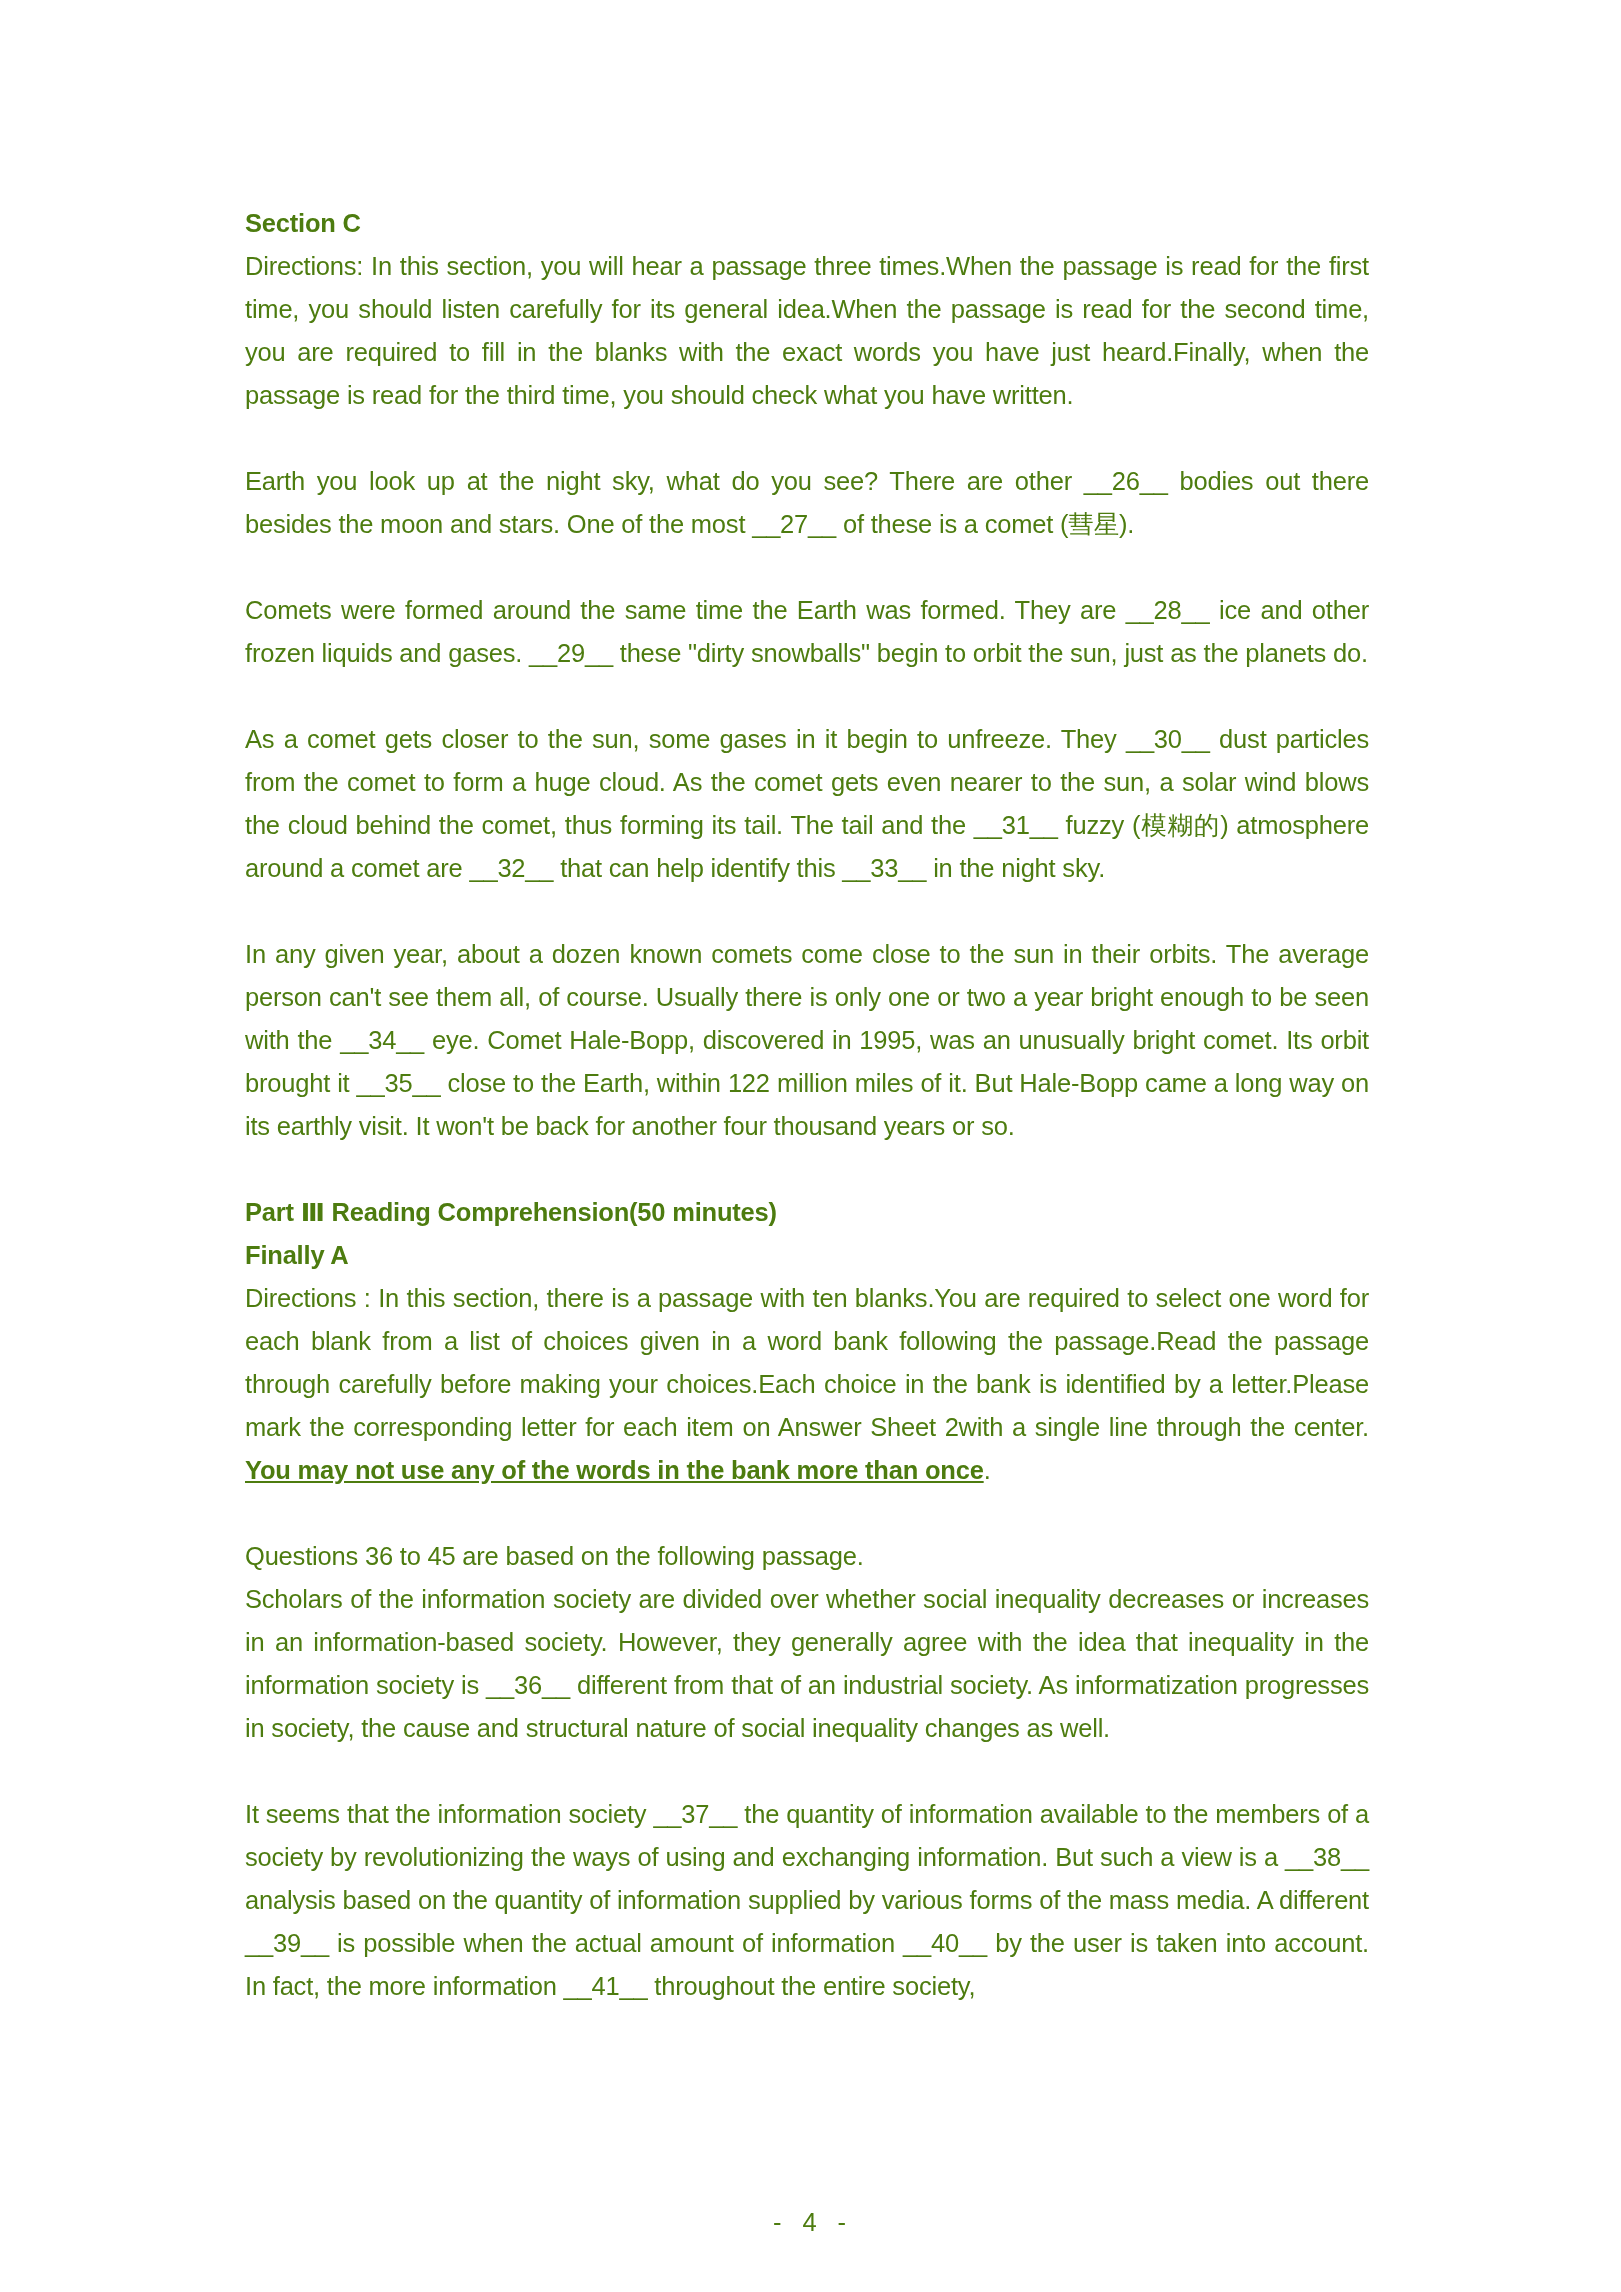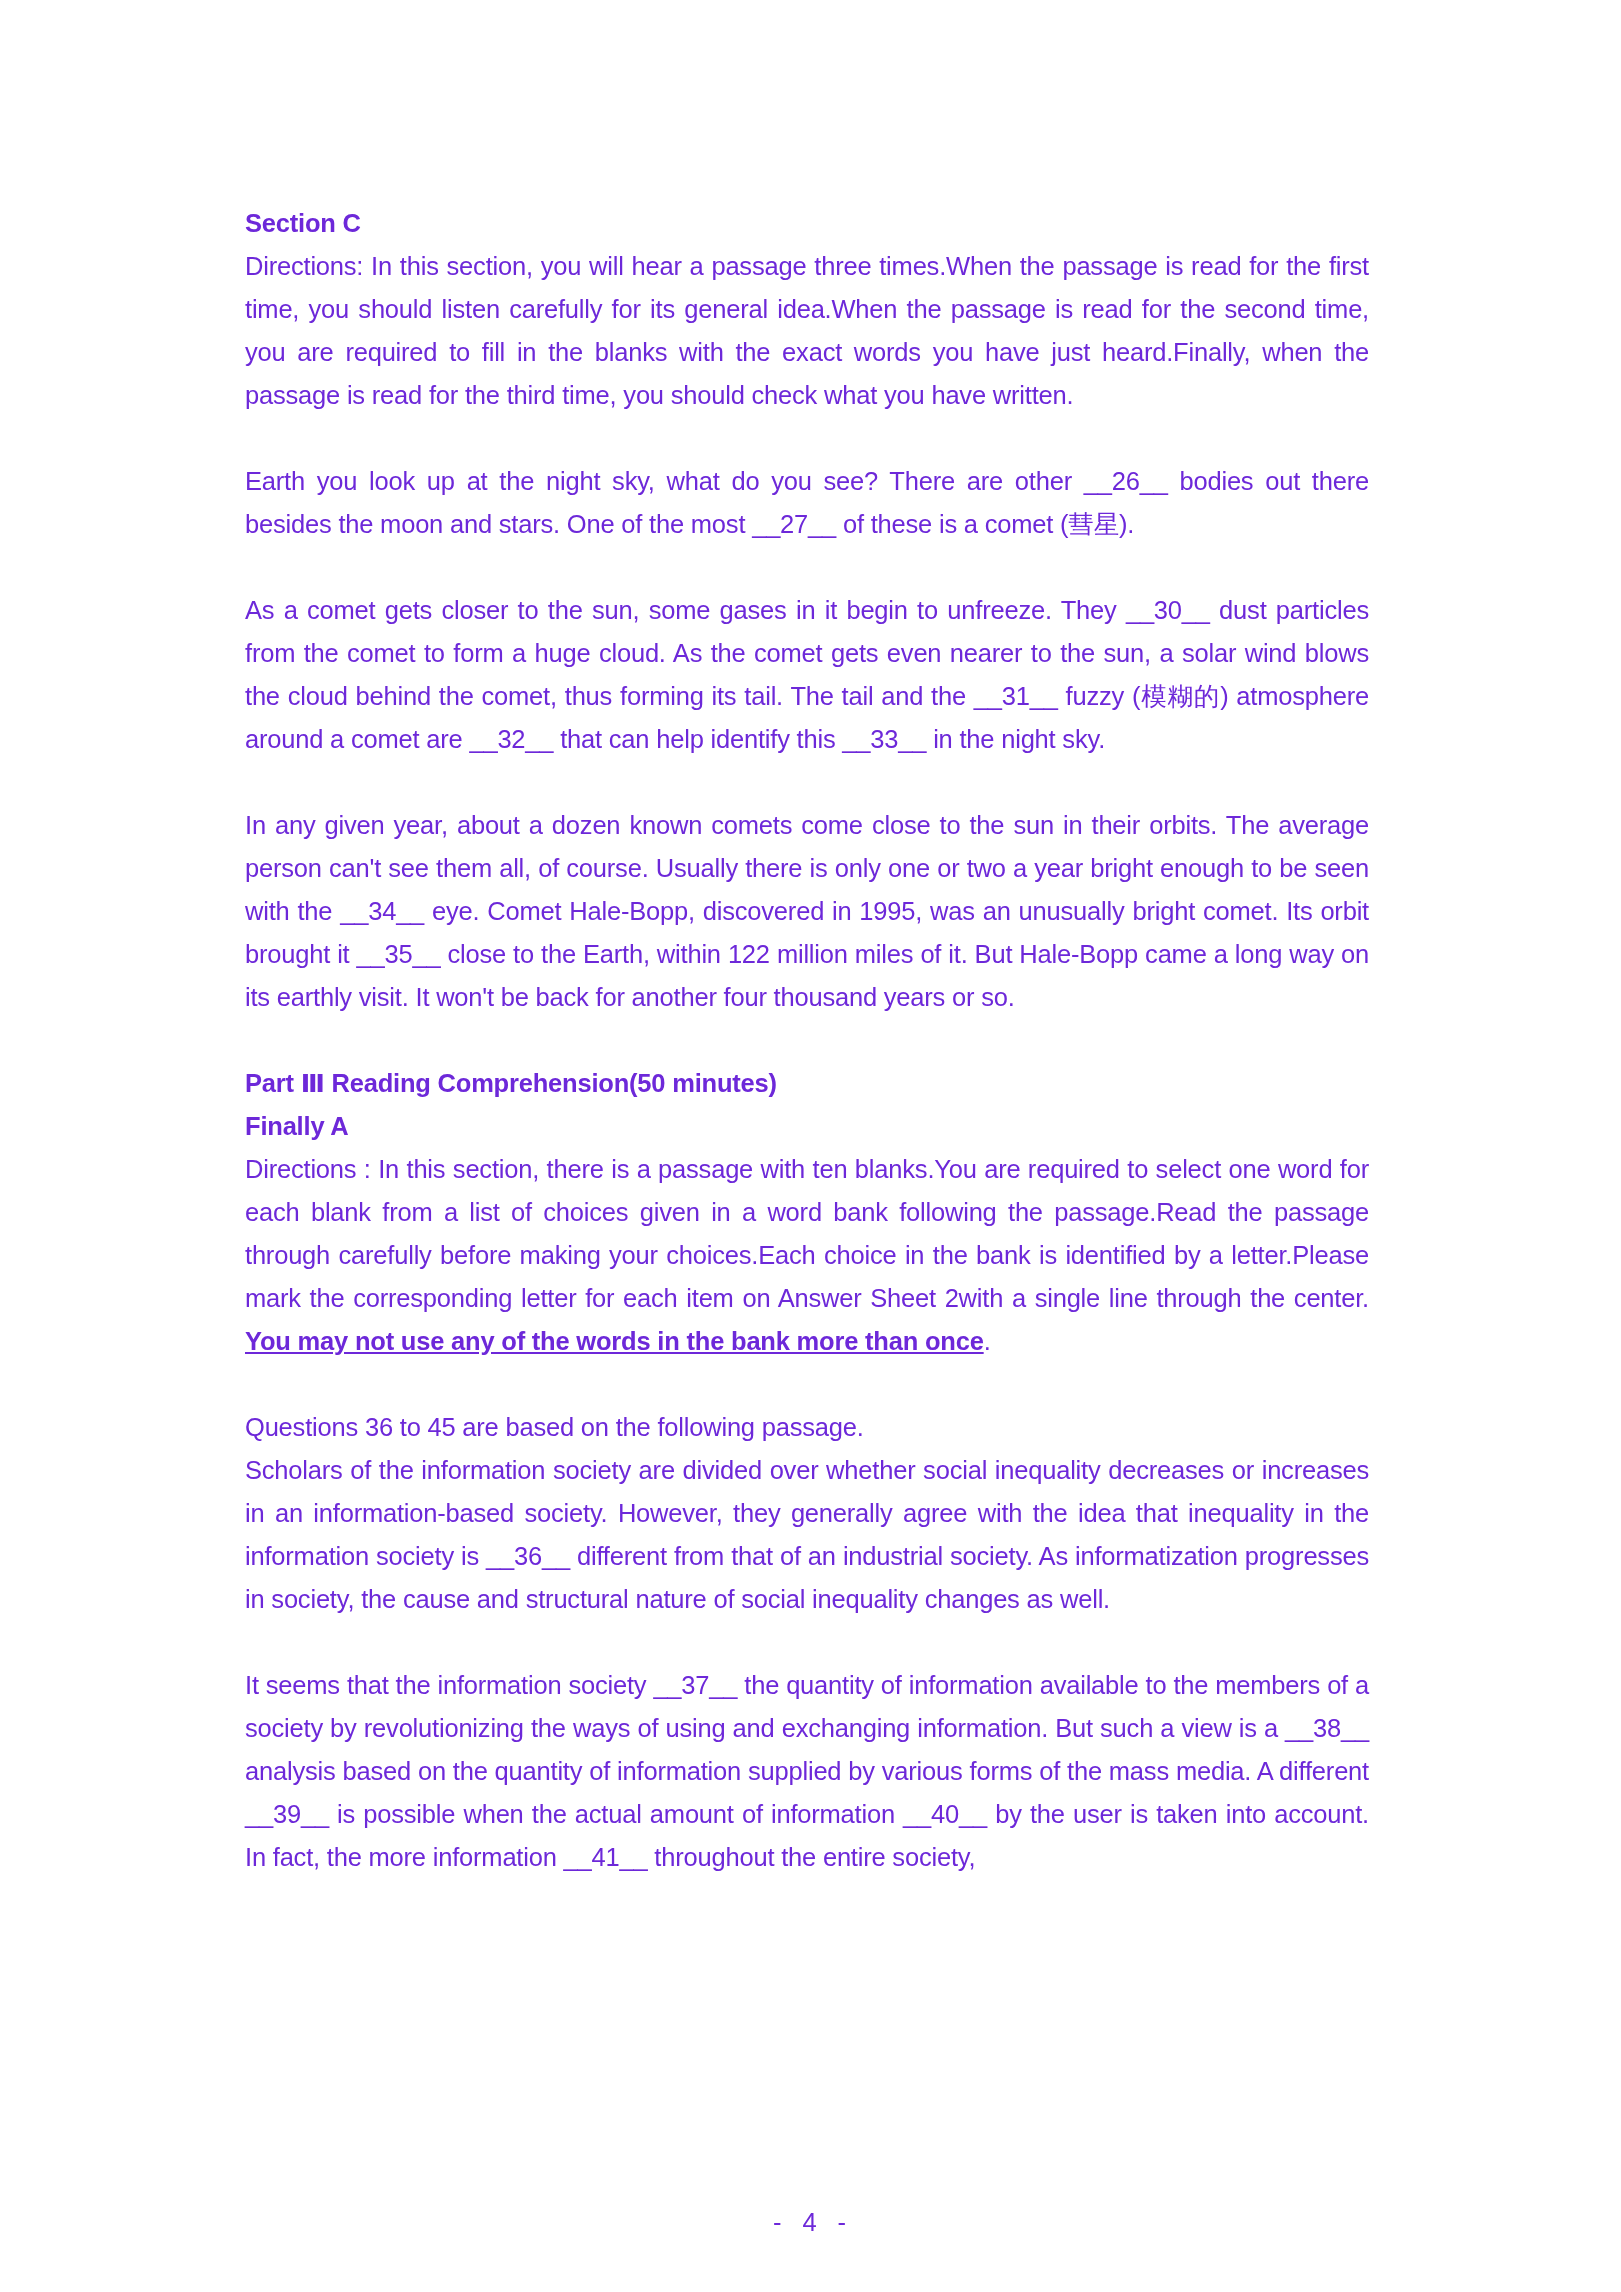--- a/index.html
+++ b/index.html
@@ -2,21 +2,21 @@
 <html><head>
 <meta charset="utf-8">
 <style>
   html, body { margin: 0; padding: 0; background: #e8e8e8; }
   .page {
     position: relative;
     width: 1621px;
     height: 2293px;
     background: #ffffff;
     font-family: "Liberation Sans", "DejaVu Sans", sans-serif;
-    color: #6d28d9;
+    color: #4d7c0f;
     overflow: hidden;
     margin: 0 auto;
   }
   .content {
     position: absolute;
     left: 245px;
     top: 202px;
     width: 1132px;
     font-size: 25.5px;
     line-height: 43px;
@@ -49,20 +49,21 @@
 
 <div class="page">
   <div class="content">
 
     <div class="heading">Section C</div>
 
     <p class="para">Directions: In this section, you will hear a passage three times.When the passage is read for the first time, you should listen carefully for its general idea.When the passage is read for the second time, you are required to fill in the blanks with the exact words you have just heard.Finally, when the passage is read for the third time, you should check what you have written.</p>
 
     <p class="para">Earth you look up at the night sky, what do you see? There are other __26__ bodies out there besides the moon and stars. One of the most __27__ of these is a comet (彗星).</p>
 
+    <p class="para">Comets were formed around the same time the Earth was formed. They are __28__ ice and other frozen liquids and gases. __29__ these "dirty snowballs" begin to orbit the sun, just as the planets do.</p>
 
     <p class="para">As a comet gets closer to the sun, some gases in it begin to unfreeze. They __30__ dust particles from the comet to form a huge cloud. As the comet gets even nearer to the sun, a solar wind blows the cloud behind the comet, thus forming its tail. The tail and the __31__ fuzzy (模糊的) atmosphere around a comet are __32__ that can help identify this __33__ in the night sky.</p>
 
     <p class="para">In any given year, about a dozen known comets come close to the sun in their orbits. The average person can't see them all, of course. Usually there is only one or two a year bright enough to be seen with the __34__ eye. Comet Hale-Bopp, discovered in 1995, was an unusually bright comet. Its orbit brought it __35__ close to the Earth, within 122 million miles of it. But Hale-Bopp came a long way on its earthly visit. It won't be back for another four thousand years or so.</p>
 
     <div class="heading">Part Ⅲ Reading Comprehension(50 minutes)</div>
 
     <div class="heading">Finally A</div>
 
     <p class="para"><span>Directions : In this section, there is a passage with ten blanks.You are required to select one word for each blank from a list of choices given in a word bank following the passage.Read the passage through carefully before making your choices.Each choice in the bank is identified by a letter.Please mark the corresponding letter for each item on Answer Sheet 2with a single line through the center. </span><span class="underlined">You may not use any of the words in the bank more than once</span><span>.</span></p>

